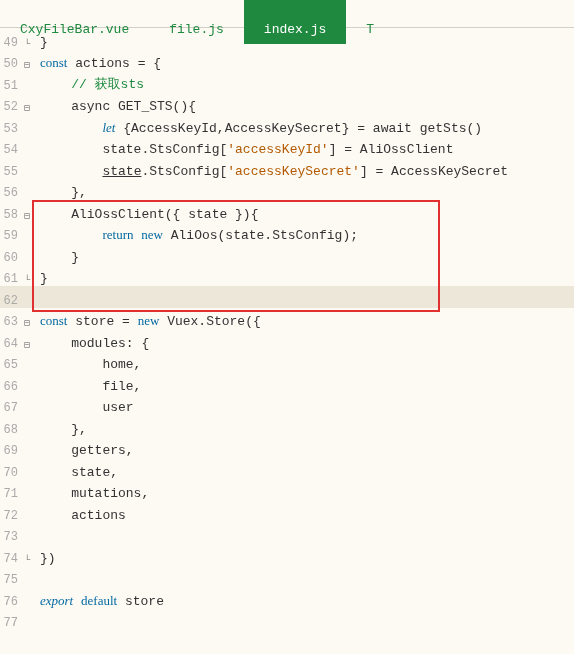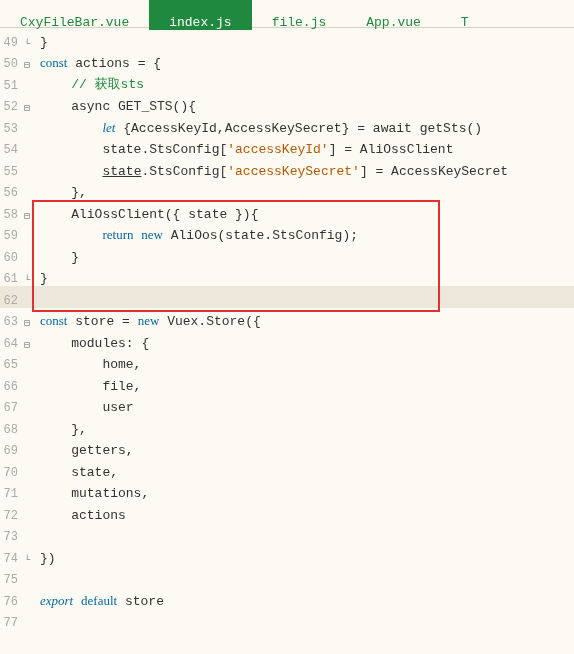--- a/index.html
+++ b/index.html
@@ -11,21 +11,21 @@
   height: 654px;
   overflow: hidden;
 }
 .tabs {
   display: flex;
   height: 28px;
   background: #fdfaf4;
   border-bottom: 1px solid #d4d0c8;
 }
 .tab {
-  padding: 15px 20px;
+  padding: 22px 20px;
   color: #1f8a3f;
   cursor: pointer;
   font-size: 13px;
 }
 .tab.active {
   background: #1f8a3f;
   color: #fff;
 }
 .editor {
   display: flex;
@@ -58,23 +58,22 @@
   width: 408px;
   height: 112px;
   pointer-events: none;
 }
 </style>
 </head>
 <body>
 
 <div class="tabs" id="tabs-container">
     <div class="tab">CxyFileBar.vue</div>
+    <div class="tab">file.js</div>
     <div class="tab active">index.js</div>
-    <div class="tab">file.js</div>
-    <div class="tab">App.vue</div>
     <div class="tab">T</div>
   </div>
 
 <div class="editor">
   <div class="code" id="code-container">
     <div class="redbox"></div>
   <div class="line">
         <div class="ln">49</div>
         <div class="fc">└</div>
         <div class="tx"><span class="nm">}</span></div>

